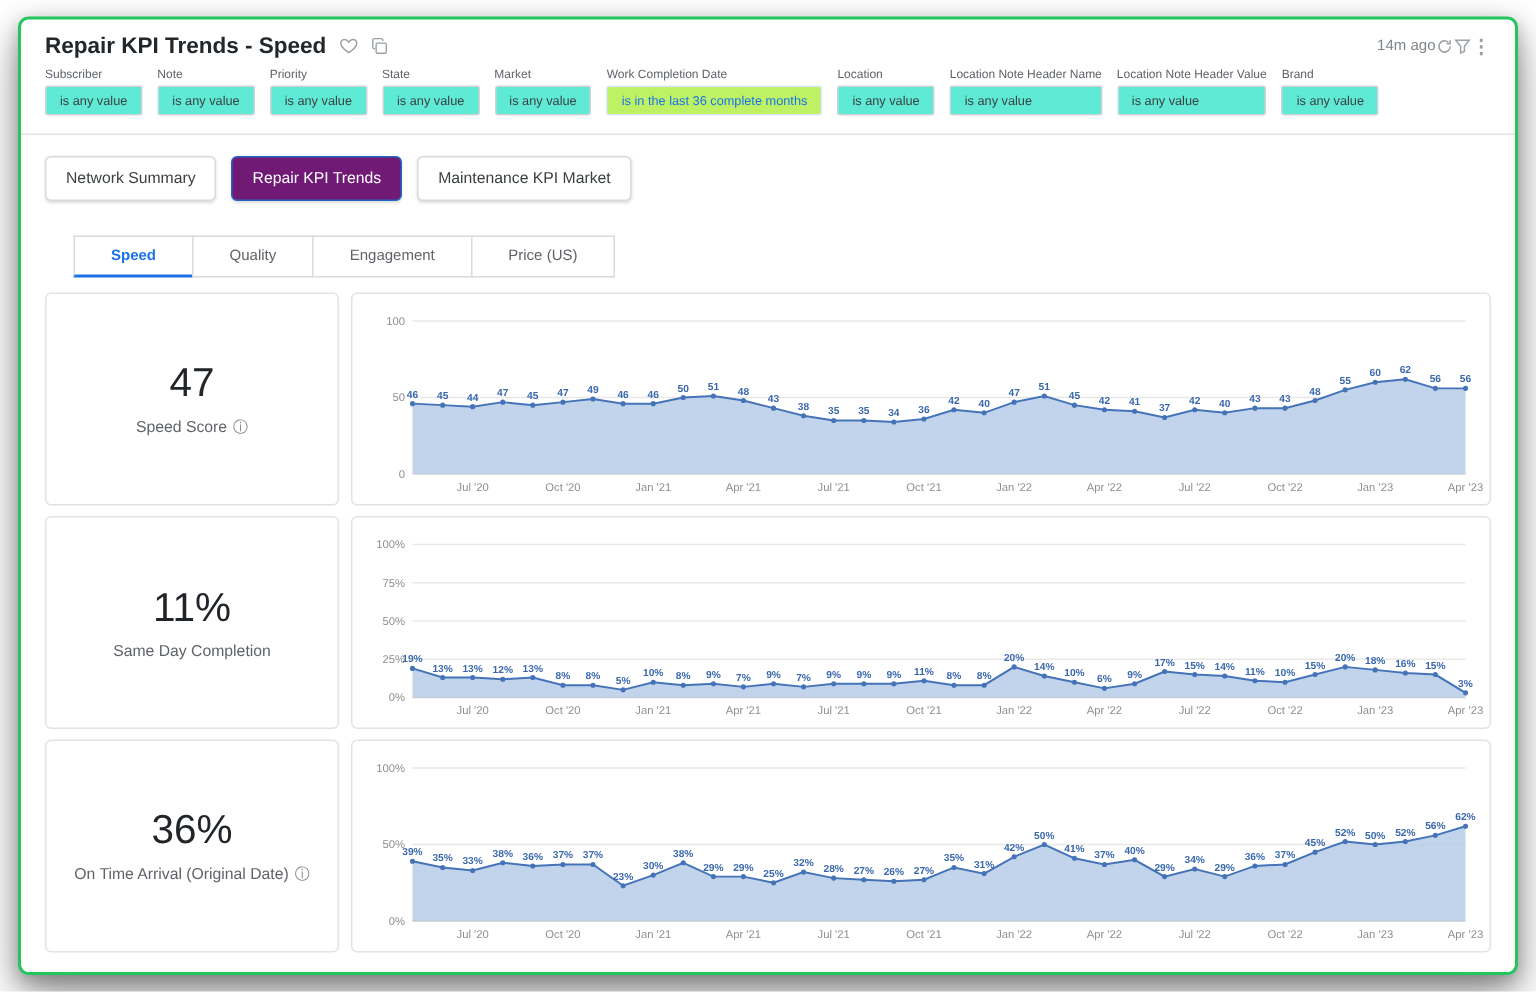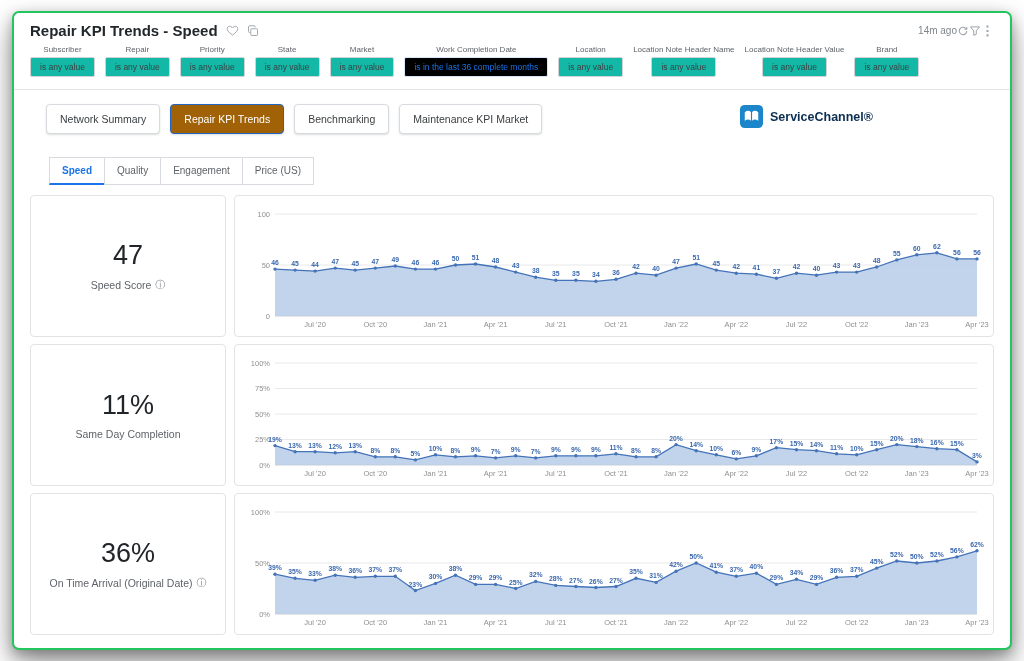--- a/index.html
+++ b/index.html
@@ -11,38 +11,38 @@
     overflow: hidden;
   }
   
   .header { display: flex; align-items: center; gap: 8px; padding: 9px 16px 2px; }
   .title { font-size: 15px; font-weight: 700; color: #21272b; }
   .hicon { color: #9aa0a6; display: inline-flex; align-items: center; cursor: pointer; line-height: 1; }
   .header-right { margin-left: auto; display: flex; align-items: center; font-size: 10px; color: #80868b; }
   .kebab { font-size: 13px; font-weight: bold; }
   
   .filters { display: flex; align-items: flex-start; gap: 10px; padding: 4px 16px 12px; border-bottom: 1px solid #e3e3e3; }
-  .filter { display: flex; flex-direction: column; gap: 3px; align-items: center; }
+  .filter { display: flex; flex-direction: column; gap: 3px; }
   .filter-label { font-size: 8px; color: #5f6368; white-space: nowrap; }
   .filter-box { font-size: 8.5px; color: #3c4043; border: 1px solid #d0d3d6; border-radius: 2px;
-    padding: 4px 9px; background: #14b8a6; white-space: nowrap; min-width: 52px; cursor: pointer; }
-  .filter-box.active { background: #000000; border-color: #d9e7fb; color: #1a73e8; }
+    padding: 4px 9px; background: #5eead4; white-space: nowrap; min-width: 52px; cursor: pointer; }
+  .filter-box.active { background: #bef264; border-color: #d9e7fb; color: #1a73e8; }
   
-  .navrow { display: flex; align-items: flex-start; padding: 14px 32px 10px; }
+  .navrow { display: flex; align-items: flex-end; padding: 14px 16px 10px; }
   .navbtns { display: flex; gap: 10px; }
   .nav-btn { font-family: inherit; font-size: 10.5px; color: #3c4043; background: #fff;
     border: 1px solid #d7dade; border-radius: 4px; padding: 8px 13px; cursor: pointer;
     box-shadow: 0 1px 2px rgba(60,64,67,.18); }
-  .nav-btn.active { background: #a16207; border-color: #2166c2; color: #fff; }
+  .nav-btn.active { background: #701a75; border-color: #2166c2; color: #fff; }
   .brand { margin-left: auto; display: flex; align-items: center; gap: 6px; padding-right: 105px; }
   .brand-text { font-size: 12.5px; font-weight: 700; color: #0c2e52; }
   
   .tabs { display: flex; padding: 13px 16px 0 36px; }
   .tab { font-size: 10px; color: #5f6368; background: #fff; border: 1px solid #d7dade;
-    padding: 7px 12px; margin-left: -1px; cursor: pointer; }
+    padding: 7px 24px; margin-left: -1px; cursor: pointer; }
   .tab.active { color: #1a73e8; font-weight: 700; border-bottom: 2px solid #1a73e8; }
   
   .rows { display: flex; flex-direction: column; gap: 7px; padding: 10px 16px 12px; }
   .row { display: flex; gap: 8px; height: 142px; }
   .kpi-card { width: 196px; flex: none; background: #fff; border: 1px solid #e1e3e6; border-radius: 4px;
     display: flex; flex-direction: column; align-items: center; justify-content: center; }
   .kpi-value { font-size: 27px; color: #212529; }
   .kpi-label { margin-top: 7px; font-size: 10.5px; color: #5f6368; display: flex; gap: 4px; align-items: center; text-align: center; padding: 0 6px; }
   .info-icon { font-size: 10px; color: #80868b; cursor: pointer; }
   .chart-card { flex: 1; background: #fff; border: 1px solid #e1e3e6; border-radius: 4px; padding: 5px 6px; overflow: hidden; }
@@ -82,21 +82,21 @@
       <span class="hicon kebab">⋮</span>
     </div>
   </div>
 
   <div class="filters" id="filters">
       <div class="filter">
         <span class="filter-label">Subscriber</span>
         <div class="filter-box">is any value</div>
       </div>
       <div class="filter">
-        <span class="filter-label">Repair</span>
+        <span class="filter-label">Note</span>
         <div class="filter-box">is any value</div>
       </div>
       <div class="filter">
         <span class="filter-label">Priority</span>
         <div class="filter-box">is any value</div>
       </div>
       <div class="filter">
         <span class="filter-label">State</span>
         <div class="filter-box">is any value</div>
       </div>
@@ -123,31 +123,22 @@
       <div class="filter">
         <span class="filter-label">Brand</span>
         <div class="filter-box">is any value</div>
       </div>
     </div>
 
   <div class="navrow">
     <div class="navbtns" id="navButtons">
         <button class="nav-btn">Network Summary</button>
         <button class="nav-btn active">Repair KPI Trends</button>
-        <button class="nav-btn">Benchmarking</button>
         <button class="nav-btn">Maintenance KPI Market</button>
       </div>
-    <div class="brand">
-      <svg class="brand-logo" width="25" height="25" viewBox="0 0 26 26">
-          <rect x="1" y="1" width="24" height="24" rx="5" fill="#1b86c9"></rect>
-          <path d="M6 8.5c2.5-1.8 4.5-1.8 6.4-.2v9c-1.9-1.6-3.9-1.6-6.4.2V8.5z" fill="#fff"></path>
-          <path d="M20 8.5c-2.5-1.8-4.5-1.8-6.4-.2v9c1.9-1.6 3.9-1.6 6.4.2V8.5z" fill="#fff"></path>
-        </svg>
-      <span class="brand-text">ServiceChannel®</span>
-    </div>
   </div>
 
   <div class="tabs" id="tabs">
       <div class="tab active">Speed</div>
       <div class="tab">Quality</div>
       <div class="tab">Engagement</div>
       <div class="tab">Price (US)</div>
     </div>
 
   <div class="rows" id="rows">

